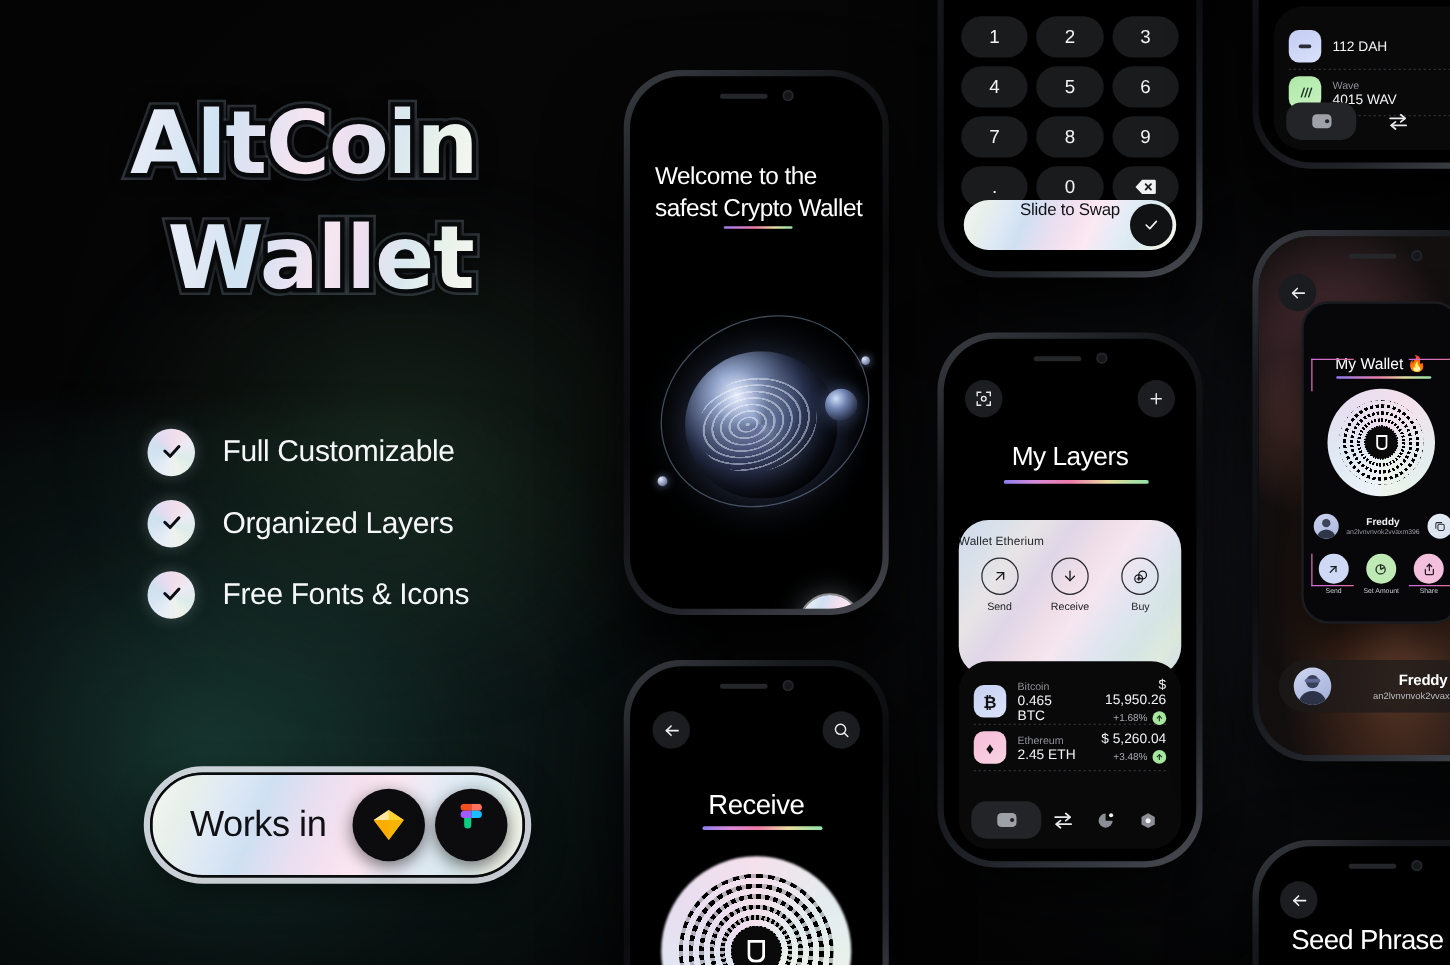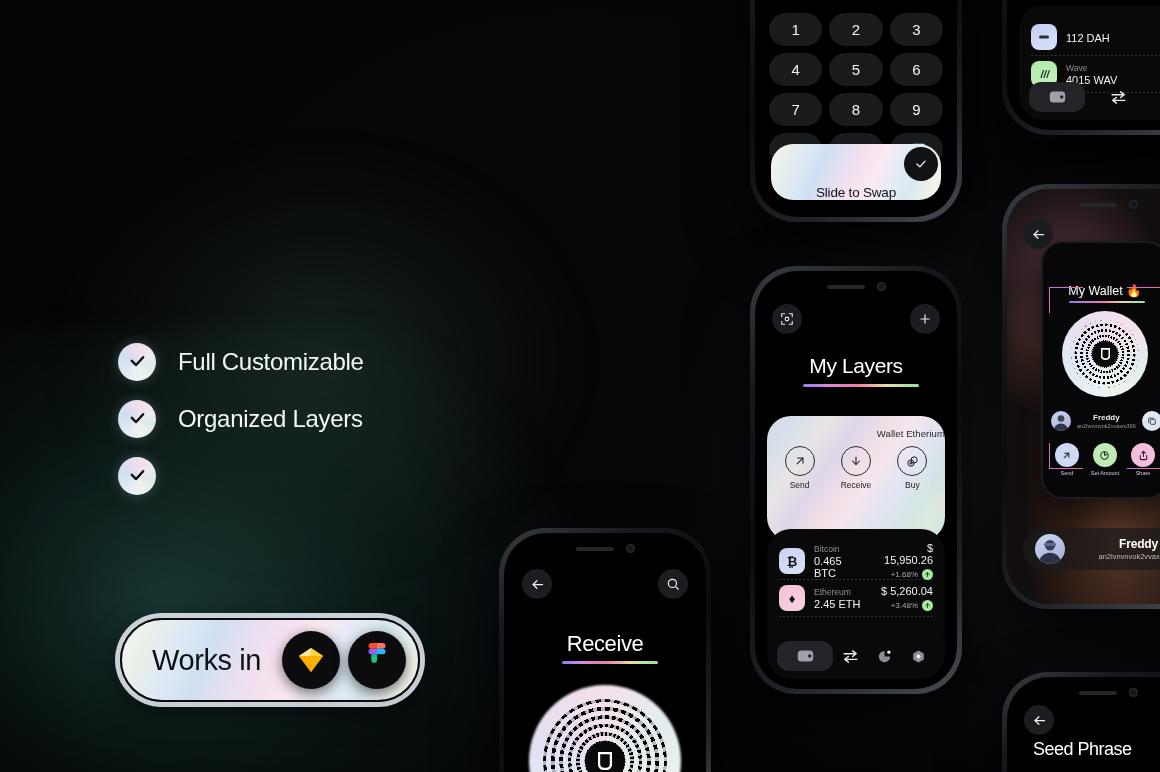--- a/index.html
+++ b/index.html
@@ -210,36 +210,36 @@
   
   #phone-keypad { left:750px; top:-118px; width:212px; height:340px; }
   .keypad { position:absolute; left:14px; right:14px; top:126px; display:grid;
     grid-template-columns:repeat(3,1fr); gap:7px; }
   .key {
     height:33px; border-radius:17px; background:#1a1b1d;
     display:flex; align-items:center; justify-content:center;
     color:#f2f3f5; font-size:15px; font-weight:500;
   }
   .slide-swap {
-    position:absolute; left:16px; right:16px; bottom:17px; height:56px; border-radius:22px;
-    display:flex; align-items:flex-end; justify-content:center; position:absolute;
+    position:absolute; left:16px; right:16px; bottom:17px; height:40px; border-radius:22px;
+    display:flex; align-items:flex-start; justify-content:center; position:absolute;
   }
   .slide-label { font-size:13.5px; color:#111215; font-weight:500; letter-spacing:-.2px; }
   .slide-knob { position:absolute; right:3px; top:3px; width:34px; height:34px; border-radius:50%;
     background:#111214; display:flex; align-items:center; justify-content:center; }
 
   
   #phone-wallet { left:750px; top:266px; width:212px; height:428px; }
   .mw-top { position:absolute; left:17px; right:17px; top:33px; display:flex; justify-content:space-between; }
   .mw-title { position:absolute; left:0; right:0; top:83px; text-align:center;
     font-size:21px; color:#fff; font-weight:500; letter-spacing:-.4px; }
   .mw-underline { position:absolute; left:48px; width:116px; top:113px; }
   .wallet-card {
     position:absolute; left:12px; right:12px; top:145px; height:125px; border-radius:24px;
-    padding-top:12px; text-align:right;
+    padding-top:12px; text-align:left;
   }
   .wc-label { font-size:9.5px; color:#26282c; font-weight:500; letter-spacing:.1px; }
   .wc-amount { font-size:30px; color:#0a0b0d; font-weight:500; letter-spacing:-1px; margin-top:2px; }
   .wc-amount .cur { font-size:17px; vertical-align:5px; margin-right:1px; }
   .wc-actions { display:flex; justify-content:center; gap:26px; margin-top:7px; }
   .wc-act { display:flex; flex-direction:column; align-items:center; gap:4px; }
   .wc-act .ring { width:30px; height:30px; border-radius:50%; border:1.3px solid #2b2d31;
     display:flex; align-items:center; justify-content:center; }
   .wc-act .nm { font-size:8.5px; color:#1b1d20; font-weight:500; }
   .coin-list {
@@ -322,34 +322,46 @@
   }
   .hup-av { width:30px; height:30px; border-radius:50%;
     background:linear-gradient(150deg,#cfd7f1,#9fabd6); overflow:hidden; position:relative; flex:none; }
   .hup-txt { text-align:center; flex:1; }
   .hup-name { font-size:12px; color:#fff; font-weight:600; letter-spacing:-.2px; }
   .hup-addr { font-size:7.5px; color:#b9bcc2; margin-top:1px; }
 
   
   #phone-seed { left:1002px; top:672px; width:212px; height:220px; }
   .sd-back { position:absolute; left:17px; top:28px; }
-  .sd-title { position:absolute; left:26px; top:62px; font-size:18px; color:#fff;
+  .sd-title { position:absolute; left:26px; top:62px; font-size:22px; color:#fff;
     font-weight:500; letter-spacing:-.5px; white-space:nowrap; }
 </style>
 </head>
 <body>
 
 <div class="stage">
   <div class="bg-glow-teal"></div>
   <div class="bg-glow-green"></div>
   <div class="bg-glow-dark-r"></div>
   <div class="bg-vig"></div>
 
   <div class="left">
 
+    <div class="title-block">
+      <div class="title-line tl1">
+        <span class="stroke2">AltCoin</span>
+        <span class="stroke">AltCoin</span>
+        <span class="fill">AltCoin</span>
+      </div>
+      <div class="title-line tl2">
+        <span class="stroke2">Wallet</span>
+        <span class="stroke">Wallet</span>
+        <span class="fill">Wallet</span>
+      </div>
+    </div>
 
     <div class="features">
       <div class="feat">
         <span class="feat-badge">
           <svg viewBox="0 0 24 24" fill="none" stroke="#0c0d10" stroke-width="3.4" stroke-linecap="round" stroke-linejoin="round">
               <polyline points="4,11 10,17 20,6"></polyline>
             </svg>
         </span>
         <span class="feat-label">Full Customizable</span>
       </div>
@@ -360,20 +372,21 @@
             </svg>
         </span>
         <span class="feat-label">Organized Layers</span>
       </div>
       <div class="feat">
         <span class="feat-badge">
           <svg viewBox="0 0 24 24" fill="none" stroke="#0c0d10" stroke-width="3.4" stroke-linecap="round" stroke-linejoin="round">
               <polyline points="4,11 10,17 20,6"></polyline>
             </svg>
         </span>
+        <span class="feat-label">Free Fonts &amp; Icons</span>
       </div>
     </div>
 
     <div class="works holo">
       <span class="works-label">Works in</span>
       <span class="brand-icons">
         <span class="brand-ico">
           <svg width="30" height="28" viewBox="0 0 30 28">
             <polygon points="15,2 27,10 15,26 3,10" fill="#f7b500"></polygon>
             <polygon points="15,2 27,10 15,10" fill="#fdd231"></polygon>
@@ -388,20 +401,45 @@
             <path d="M12 0h6a3 3 0 010 6h-6V0z" fill="#ff7262"></path>
             <path d="M12 6h6a3 3 0 010 6h-6V6z" fill="#1abcfe"></path>
             <path d="M6 6h6v6H6a3 3 0 010-6z" fill="#a259ff"></path>
             <path d="M6 12h6v6a3 3 0 11-6 0v-6z" fill="#0acf83"></path>
           </svg>
         </span>
       </span>
     </div>
   </div>
 
+  <div class="phone" id="phone-welcome">
+    <div class="screen">
+      <div class="notch">
+          <i class="spk"></i>
+          <i class="cam"></i>
+        </div>
+
+      <div class="w-head">
+        <span>Welcome to the safest </span><u>Crypto</u><span> Wallet</span>
+      </div>
+
+      <div class="orb">
+        <div class="ring"></div>
+        <div class="core"></div>
+        <div class="swirl"></div>
+        <div class="bigmoon"></div>
+        <div class="moon1"></div>
+        <div class="moon2"></div>
+      </div>
+
+      <div class="arrow-btn holo">
+        
+      </div>
+    </div>
+  </div>
 
   <div class="phone" id="phone-receive">
     <div class="screen">
       <div class="notch">
           <i class="spk"></i>
           <i class="cam"></i>
         </div>
       <div class="r-top">
         <span class="circ-btn">
           <svg width="15" height="15" viewBox="0 0 24 24" fill="none" stroke="#eef0f2" stroke-width="2" stroke-linecap="round" stroke-linejoin="round">

